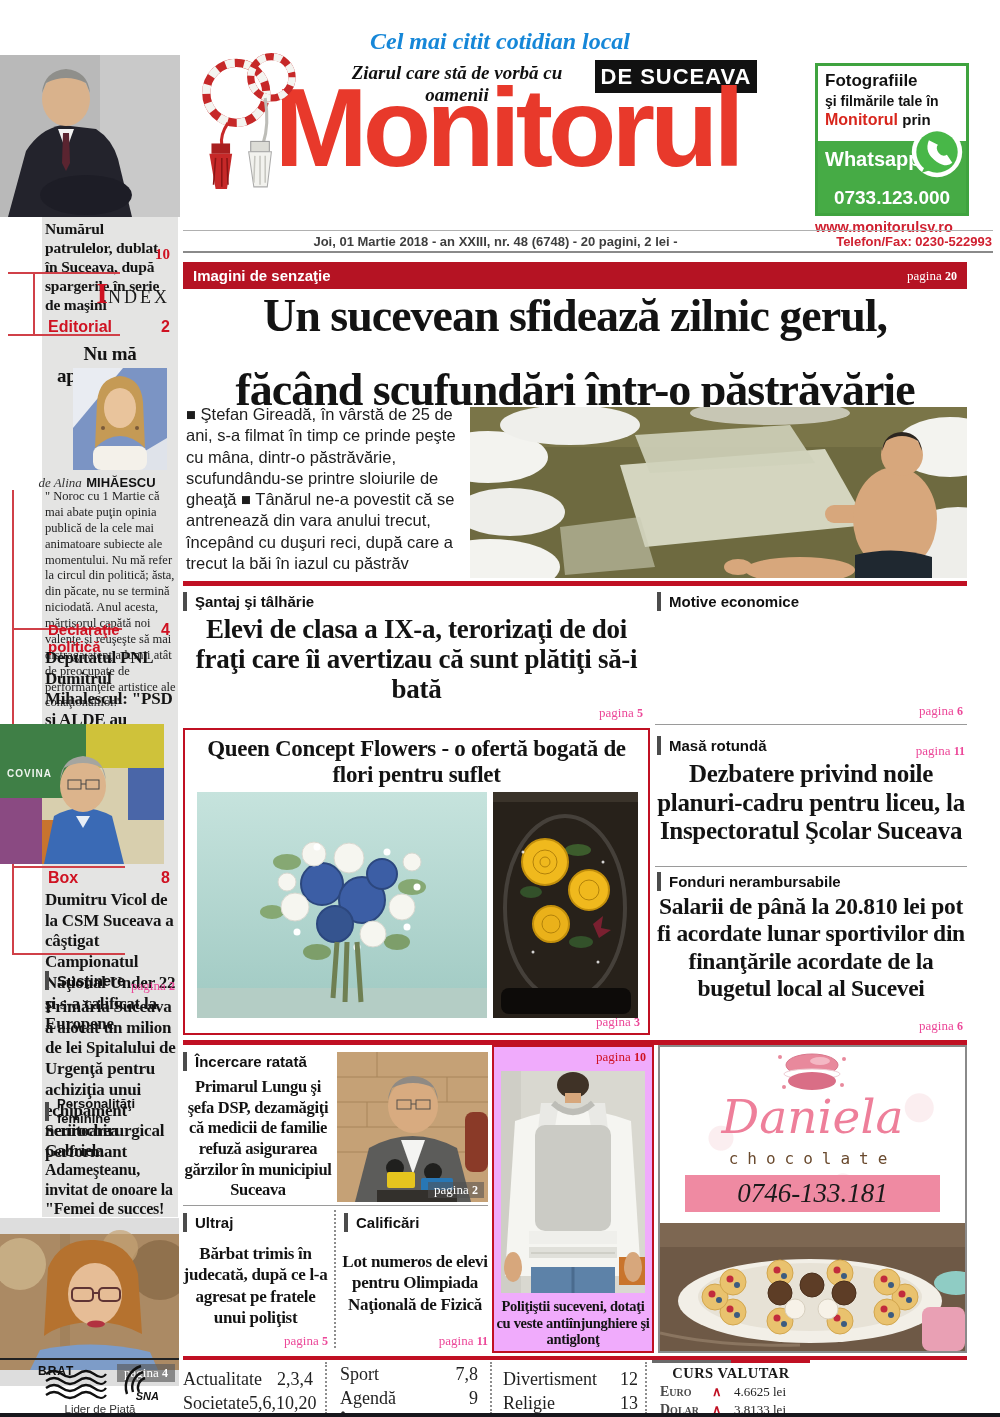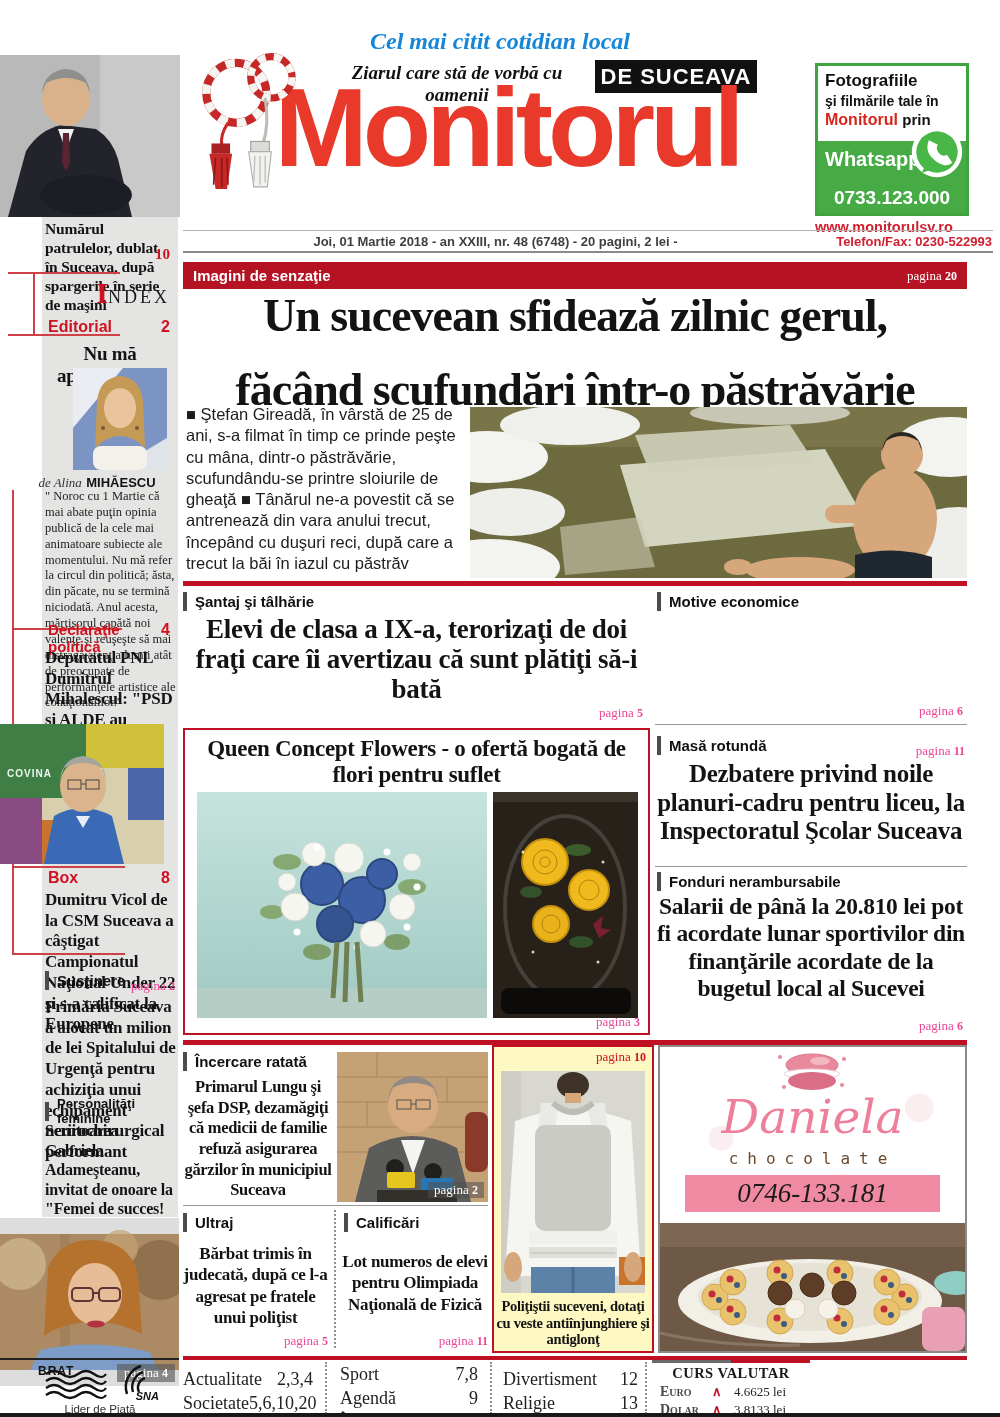--- a/index.html
+++ b/index.html
@@ -409,21 +409,21 @@
 
   <div class="abs kick" style="left:344px;top:1213px;">
     <span class="tick"></span>
     <span>Calificări</span>
   </div>
   <div class="abs hl" style="left:342px;top:1251px;width:146px;font-size:17px;line-height:1.25;">Lot numeros de elevi pentru Olimpiada Naţională de Fizică</div>
   <div class="abs" style="left:342px;top:1331px;width:146px;text-align:right;">
     <span class="pg"><span>pagina</span> <span class="n">11</span></span>
   </div>
 
-  <div class="abs" style="left:492px;top:1045px;width:162px;height:308px;border:2px solid #c01023;box-sizing:border-box;background:#fef9c3;">
+  <div class="abs" style="left:492px;top:1045px;width:162px;height:308px;border:2px solid #c01023;box-sizing:border-box;background:#f0abfc;">
     <span class="pg red" style="position:absolute;right:6px;top:2px;">
       <span>pagina</span>
       <span class="n">10</span>
     </span>
     <div class="photo" style="left:7px;top:24px;width:144px;height:222px;">
       <svg viewBox="0 0 144 222">
         <rect width="144" height="222" fill="#d9d8d0"></rect>
         <rect width="20" height="222" fill="#cfcec6"></rect>
         <ellipse cx="72" cy="14" rx="16" ry="13" fill="#3f3226"></ellipse>
         <rect x="64" y="22" width="16" height="10" fill="#d7a77c"></rect>

